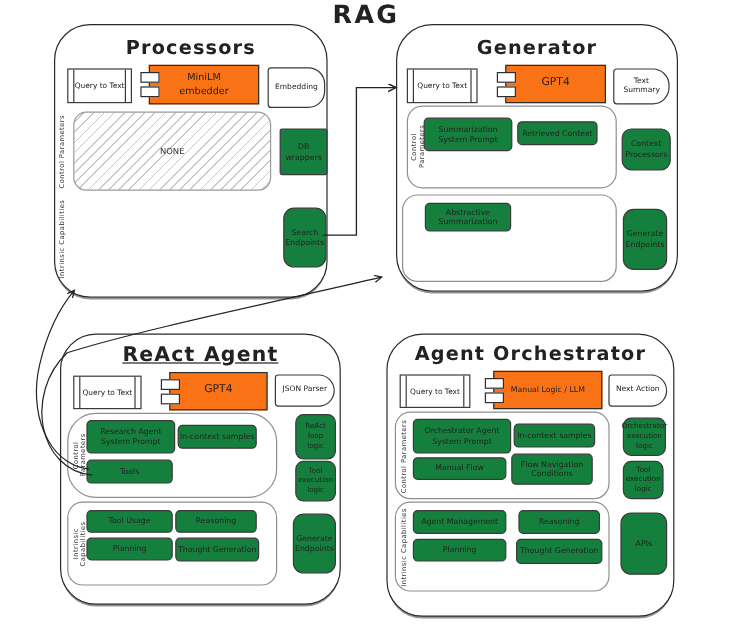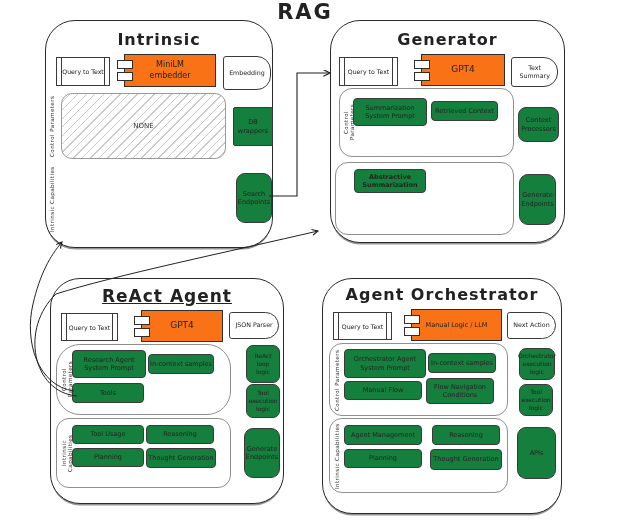--- a/index.html
+++ b/index.html
@@ -35,21 +35,21 @@
   svg.wires{position:absolute;left:0;top:0;pointer-events:none;}
 </style>
 </head>
 <body>
 
 <div class="canvas">
 
   <div class="rag-title">RAG</div>
 
   <div class="p" style="left:45px;top:20px;width:226px;height:226px;">
-    <div class="p-title" style="top:9px;font-size:16px;">Intrinsic</div>
+    <div class="p-title" style="top:9px;font-size:16px;">Processors</div>
     <div class="qbx" style="left:10px;top:36px;width:52px;height:27px;">
       <span>Query to Text</span>
     </div>
     <div class="chip" style="left:78px;top:33px;width:90px;height:31px;">
       <div class="tab t1"></div>
       <div class="tab t2"></div>
       <span style="width:60px;">MiniLM embedder</span>
     </div>
     <div class="dbx" style="left:177px;top:35px;width:46px;height:32px;">
       <span>Embedding</span>
@@ -86,21 +86,21 @@
         <span style="width:60px;">Summarization System Prompt</span>
       </div>
       <div class="bx" style="left:91px;top:12px;width:65px;height:18px;">
         <span>Retrieved Context</span>
       </div>
     </div>
     <div class="bx" style="left:187px;top:86px;width:39px;height:33px;border-radius:8px;">
       <span>Context Processors</span>
     </div>
     <div class="vl" style="left:7px;top:144px;height:64px;">Intrinsic Capabilities</div>
-    <div class="sec" style="left:4px;top:141px;width:177px;height:71px;font-weight:bold;">
+    <div class="sec" style="left:4px;top:141px;width:177px;height:71px;">
       <div class="bx" style="left:18px;top:6px;width:70px;height:22px;">
         <span style="width:58px;">Abstractive Summarization</span>
       </div>
     </div>
     <div class="bx" style="left:188px;top:153px;width:35px;height:49px;border-radius:9px;">
       <span>Generate Endpoints</span>
     </div>
   </div>
 
   <div class="p" style="left:50px;top:278px;width:232px;height:224px;">

